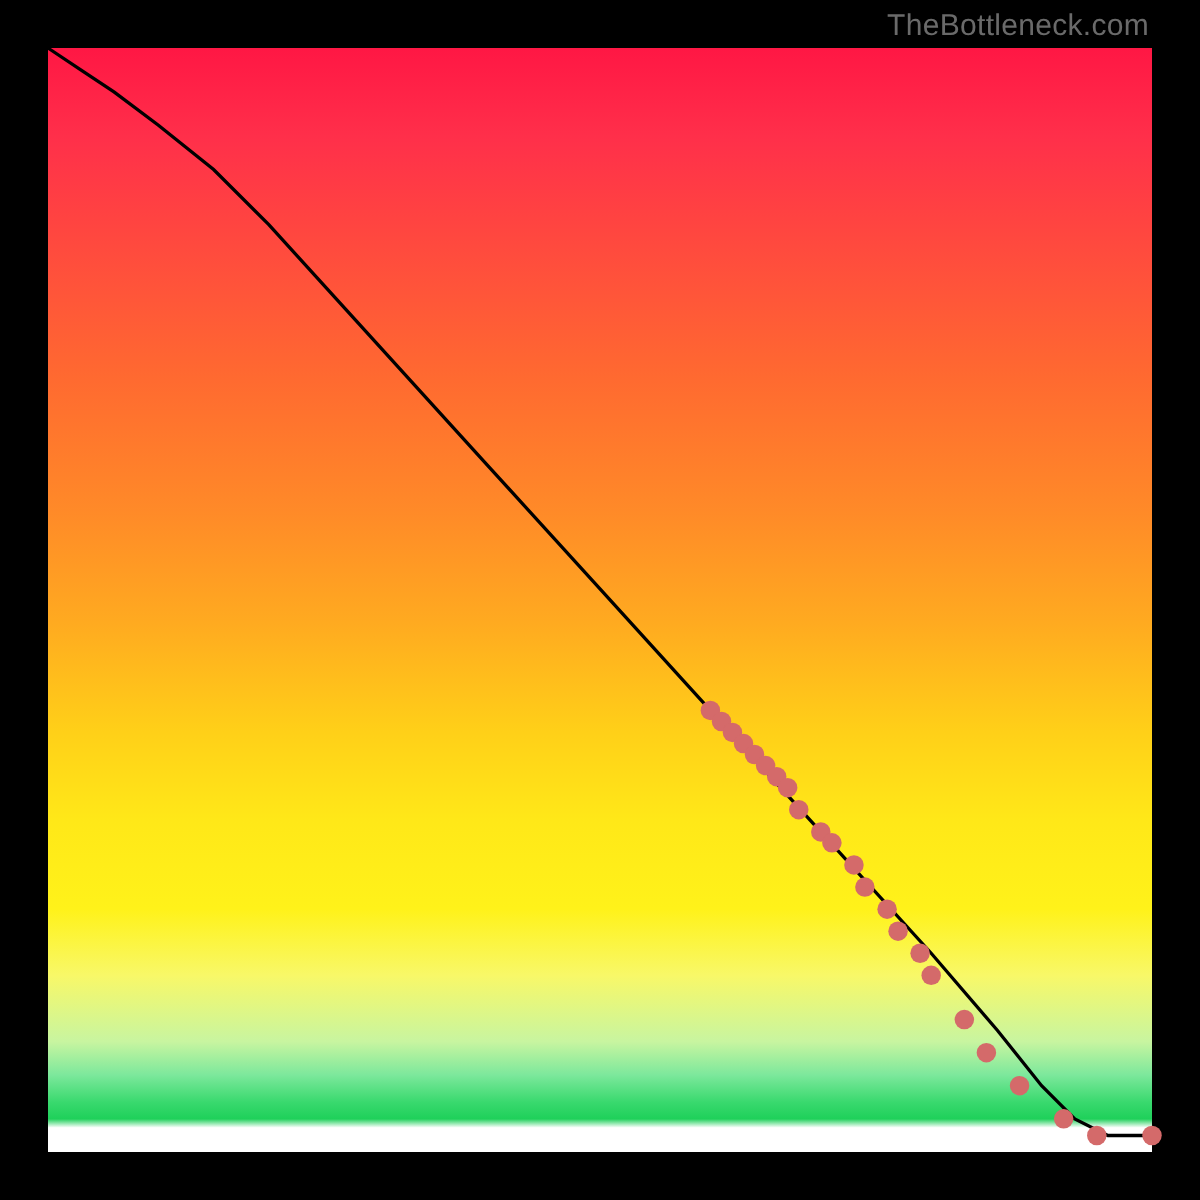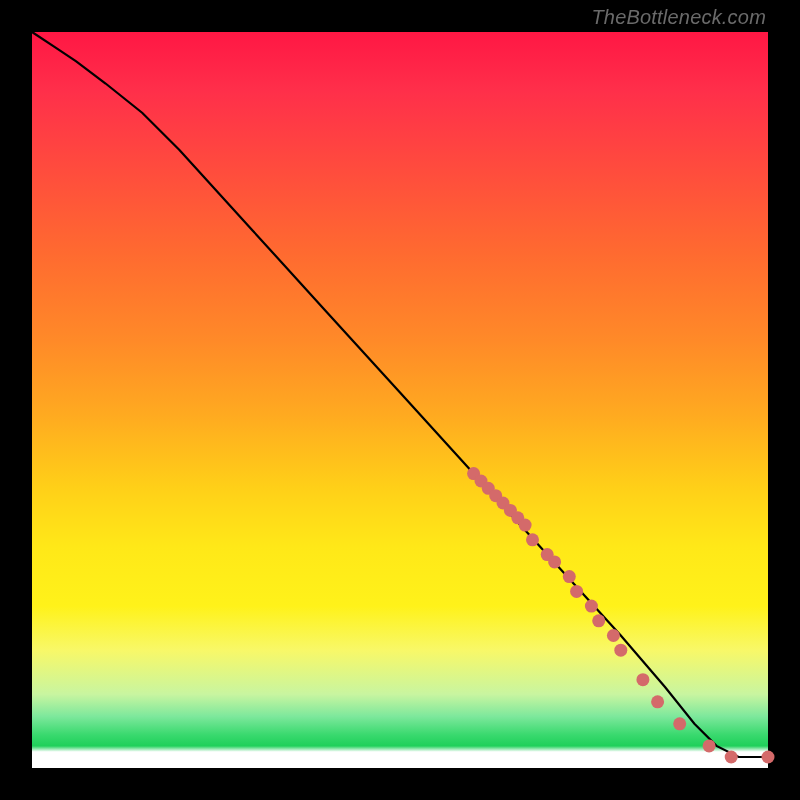--- a/index.html
+++ b/index.html
@@ -9,21 +9,20 @@
     height: 800px;
     overflow: hidden;
     background: #000;
     font-family: Arial, Helvetica, sans-serif;
   }
   .chart-container {
     position: relative;
     width: 800px;
     height: 800px;
     background: #000;
-    font-style: italic;
   }
   .plot-area {
     position: absolute;
     left: 32px;
     top: 32px;
     width: 736px;
     height: 736px;
     
     background: linear-gradient(
       to bottom,

